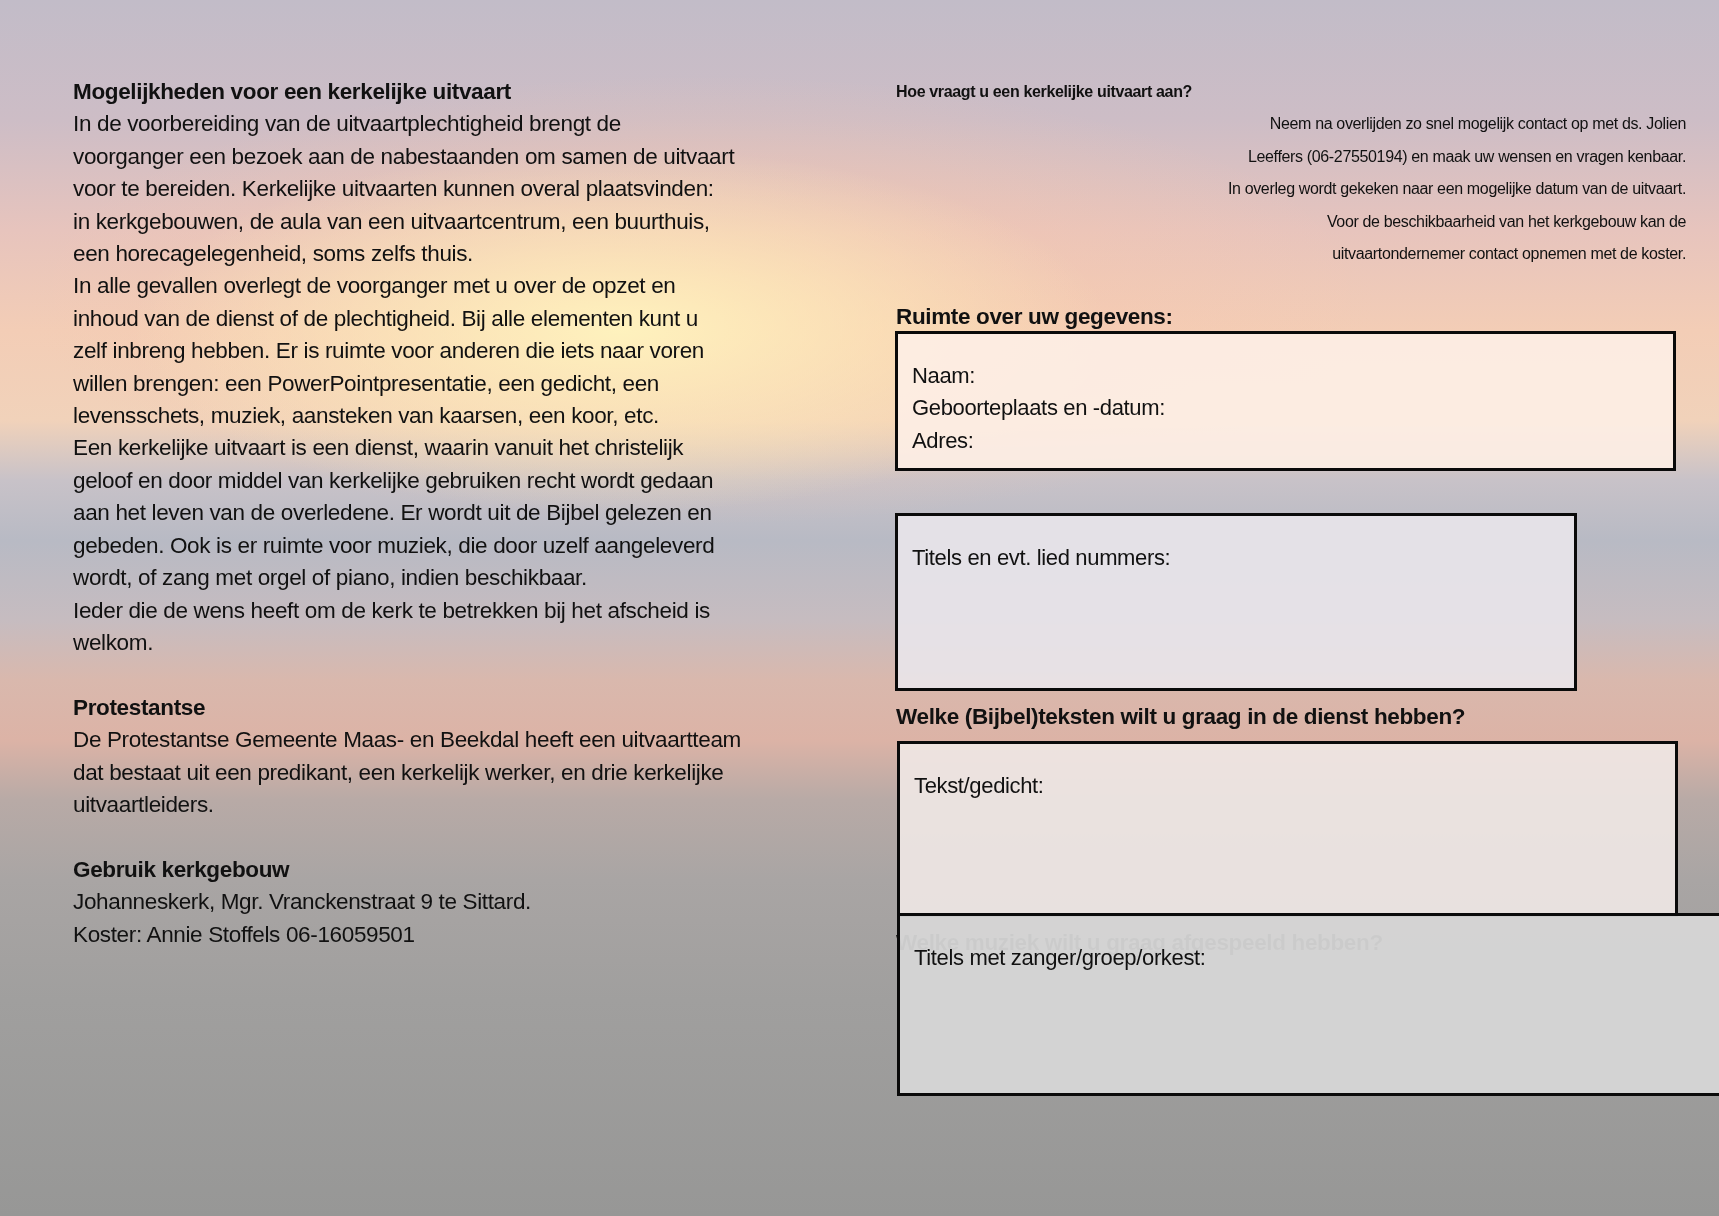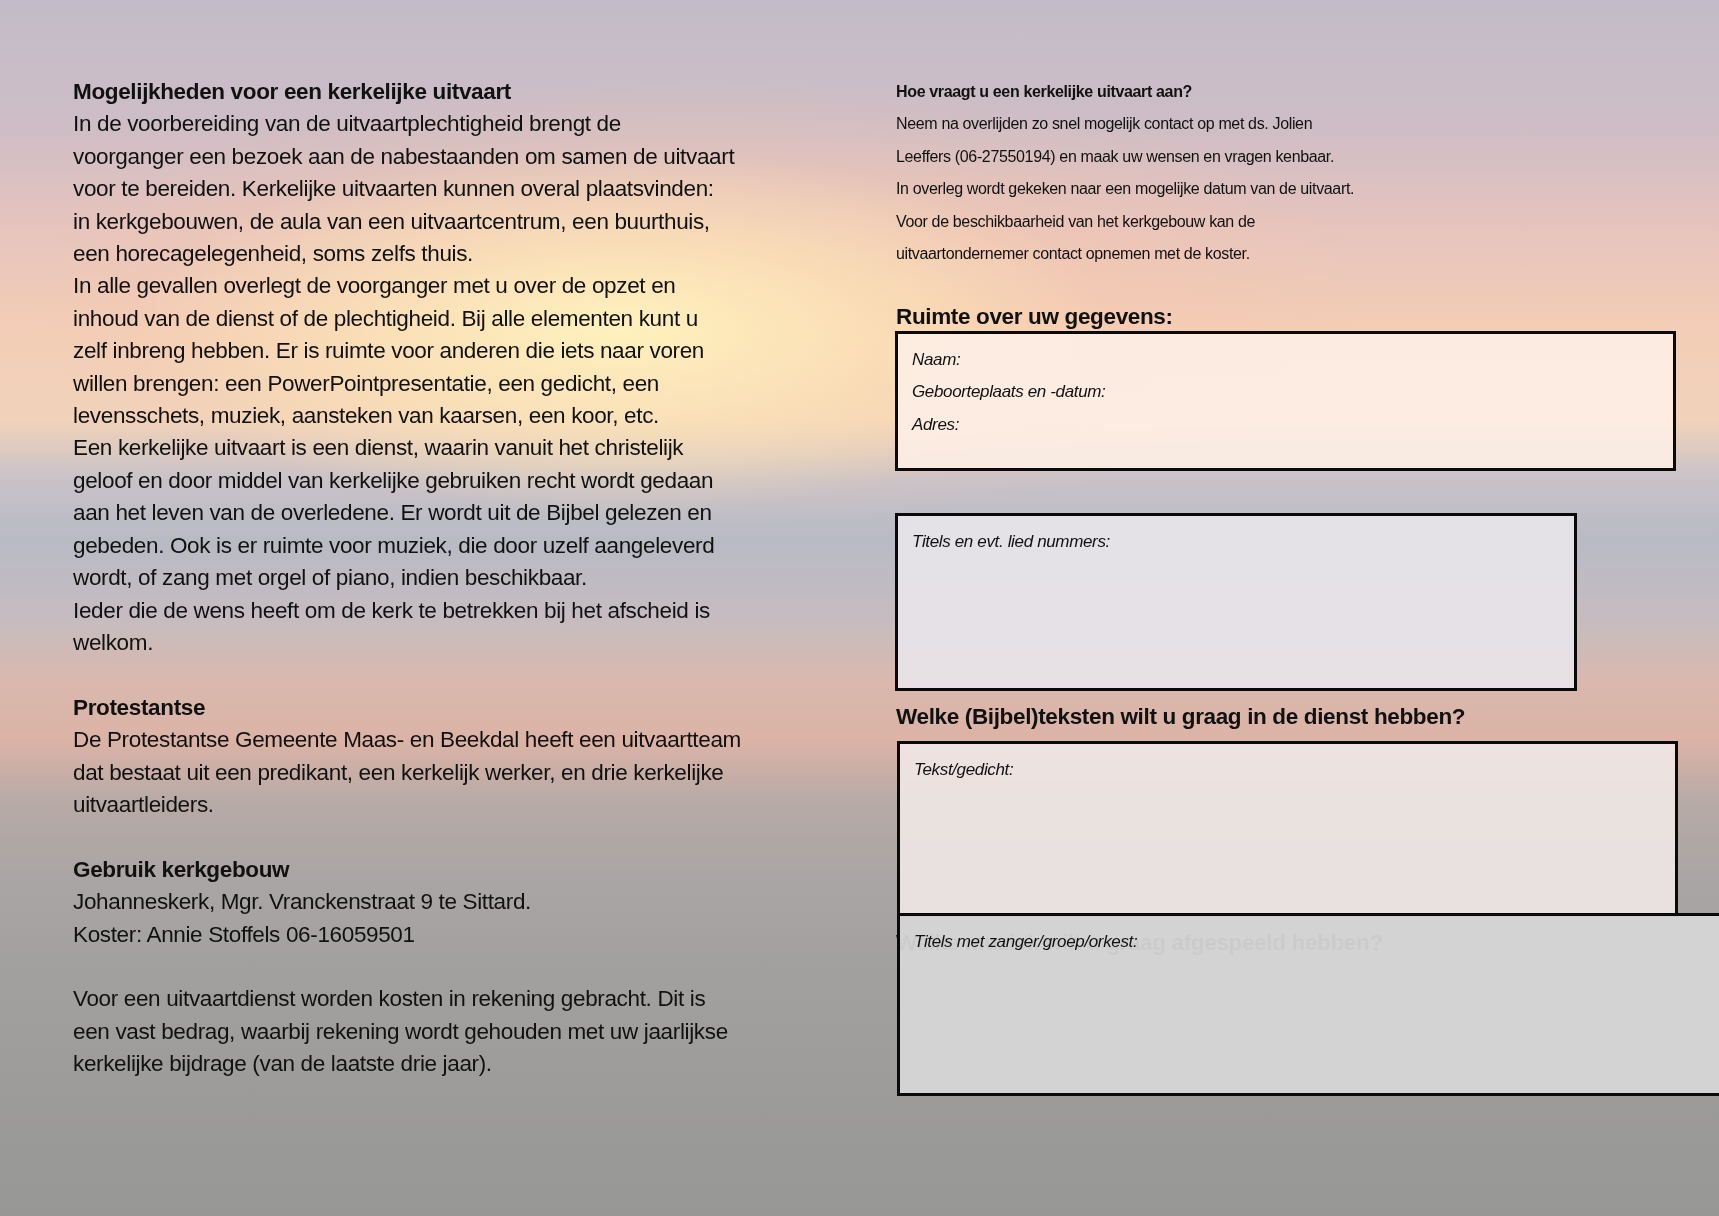--- a/index.html
+++ b/index.html
@@ -43,38 +43,37 @@
 
     .col-right {
       position: absolute;
       left: 896px;
       top: 76px;
       width: 790px;
       font-size: 16px;
       line-height: 32.4px;
       letter-spacing: -0.35px;
     }
-    .intro p { white-space: pre-line; }
+    .intro p { white-space: pre-line; text-align: right; }
 
     .q-heading {
       position: absolute;
       left: 896px;
       font-weight: bold;
       font-size: 22.5px;
       letter-spacing: -0.35px;
       line-height: 30px;
     }
     .form-box {
       position: absolute;
       border: 3px solid #0a0a0a;
-      padding: 10px 14px;
-      font-size: 17px;
+      padding: 26px 14px;
+      font-size: 22px;
       line-height: 32.4px;
       letter-spacing: -0.35px;
-      font-style: italic;
     }
     .form-box .field-label { display: block; }
     .box1 { left: 895px; top: 331px; width: 781px; height: 140px; background: rgba(253,238,230,0.9); }
     .box2 { left: 895px; top: 513px; width: 682px; height: 178px; background: rgba(233,230,236,0.88); }
     .box3 { left: 897px; top: 741px; width: 781px; height: 176px; background: rgba(240,232,230,0.9); }
     .box4 { left: 897px; top: 913px; width: 876px; height: 183px; background: rgba(214,214,214,0.95); }
   </style>
 </head>
 <body>
 
@@ -109,23 +108,20 @@
 uitvaartleiders.</p>
     </section>
     <div class="gap"></div>
     <section>
       <span class="heading">Gebruik kerkgebouw</span>
       <p>Johanneskerk, Mgr. Vranckenstraat 9 te Sittard.
 Koster: Annie Stoffels 06-16059501</p>
     </section>
     <div class="gap"></div>
     <section>
-      <p>Voor een uitvaartdienst worden kosten in rekening gebracht. Dit is
-een vast bedrag, waarbij rekening wordt gehouden met uw jaarlijkse
-kerkelijke bijdrage (van de laatste drie jaar).</p>
     </section>
   </div>
 
   <div class="col-right">
     <section class="intro">
       <span class="heading">Hoe vraagt u een kerkelijke uitvaart aan?</span>
       <p>Neem na overlijden zo snel mogelijk contact op met ds. Jolien
 Leeffers (06-27550194) en maak uw wensen en vragen kenbaar.
 In overleg wordt gekeken naar een mogelijke datum van de uitvaart.
 Voor de beschikbaarheid van het kerkgebouw kan de

